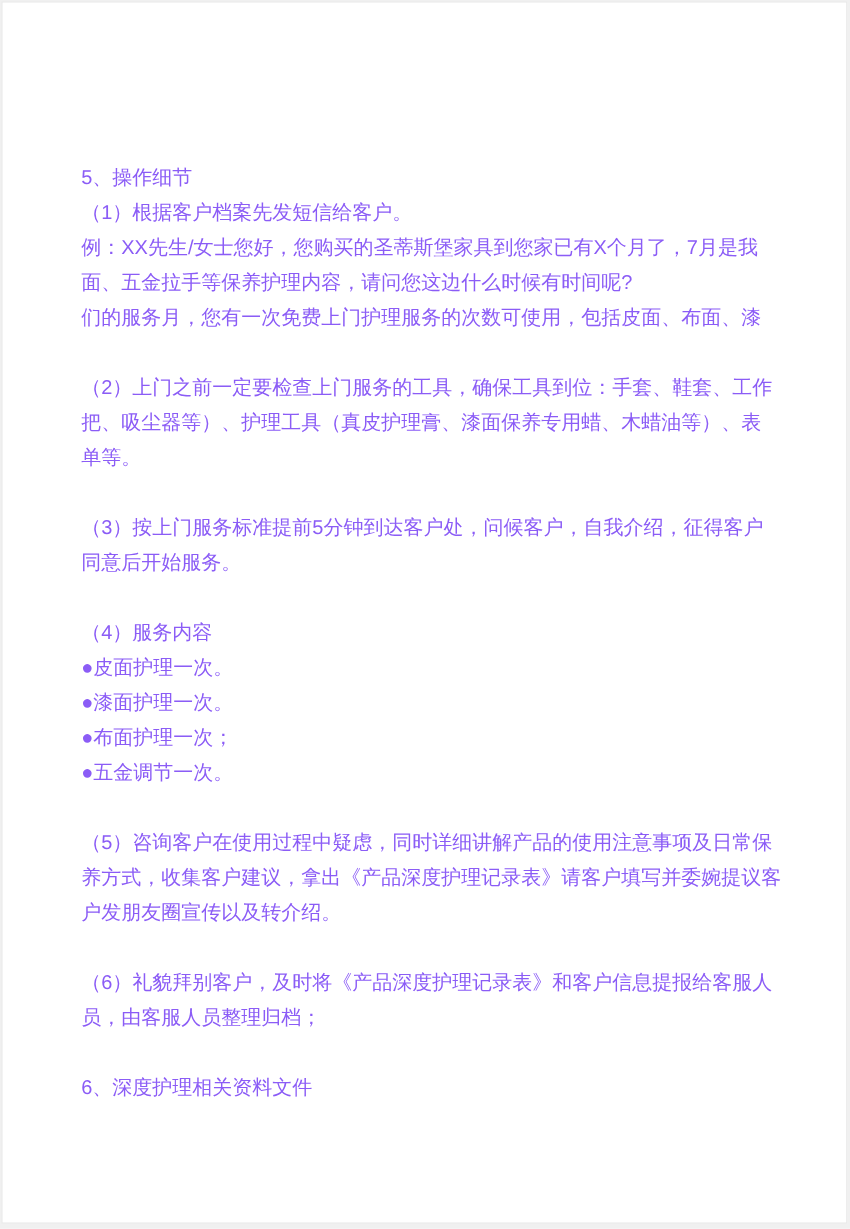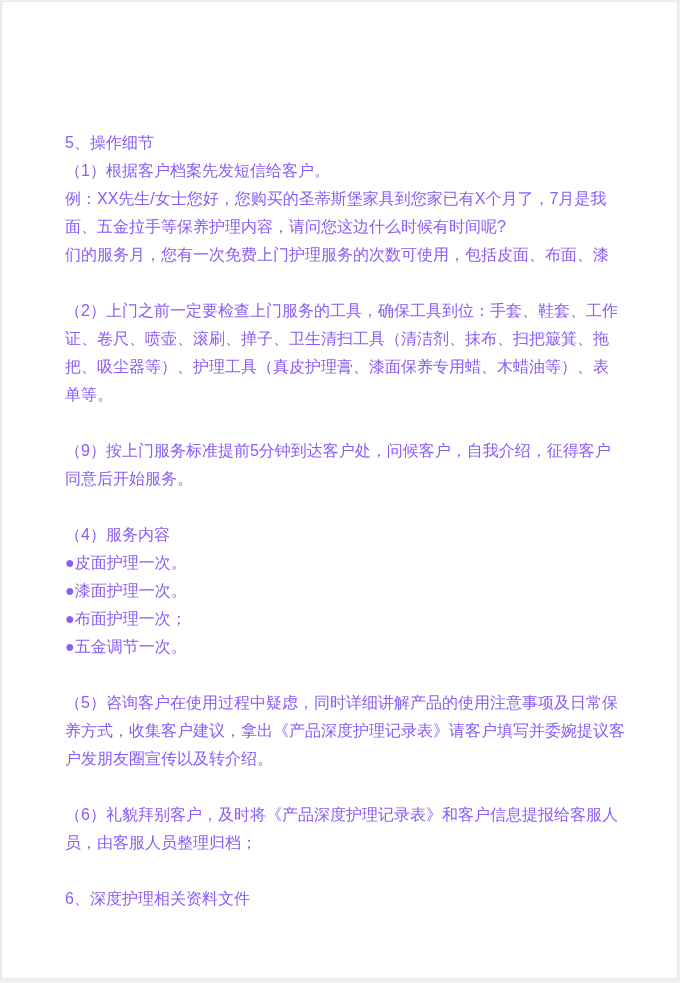--- a/index.html
+++ b/index.html
@@ -51,26 +51,25 @@
       <div class="block">
         <div class="line">（1）根据客户档案先发短信给客户。</div>
       </div>
       <div class="block">
         <div class="line">例：XX先生/女士您好，您购买的圣蒂斯堡家具到您家已有X个月了，7月是我</div>
         <div class="line">面、五金拉手等保养护理内容，请问您这边什么时候有时间呢?</div>
         <div class="line">们的服务月，您有一次免费上门护理服务的次数可使用，包括皮面、布面、漆</div>
       </div>
       <div class="block gap">
         <div class="line">（2）上门之前一定要检查上门服务的工具，确保工具到位：手套、鞋套、工作</div>
-        <div class="line">证、卷尺、喷壶、滚刷、掸子、卫生清扫工具（清洁剂、抹布、扫把簸箕、拖</div>
         <div class="line">把、吸尘器等）、护理工具（真皮护理膏、漆面保养专用蜡、木蜡油等）、表</div>
         <div class="line">单等。</div>
       </div>
       <div class="block gap">
-        <div class="line">（9）按上门服务标准提前5分钟到达客户处，问候客户，自我介绍，征得客户</div>
+        <div class="line">（3）按上门服务标准提前5分钟到达客户处，问候客户，自我介绍，征得客户</div>
         <div class="line">同意后开始服务。</div>
       </div>
       <div class="block gap">
         <div class="line">（4）服务内容</div>
       </div>
       <div class="block">
         <div class="line">●皮面护理一次。</div>
         <div class="line">●漆面护理一次。</div>
         <div class="line">●布面护理一次；</div>
         <div class="line">●五金调节一次。</div>

